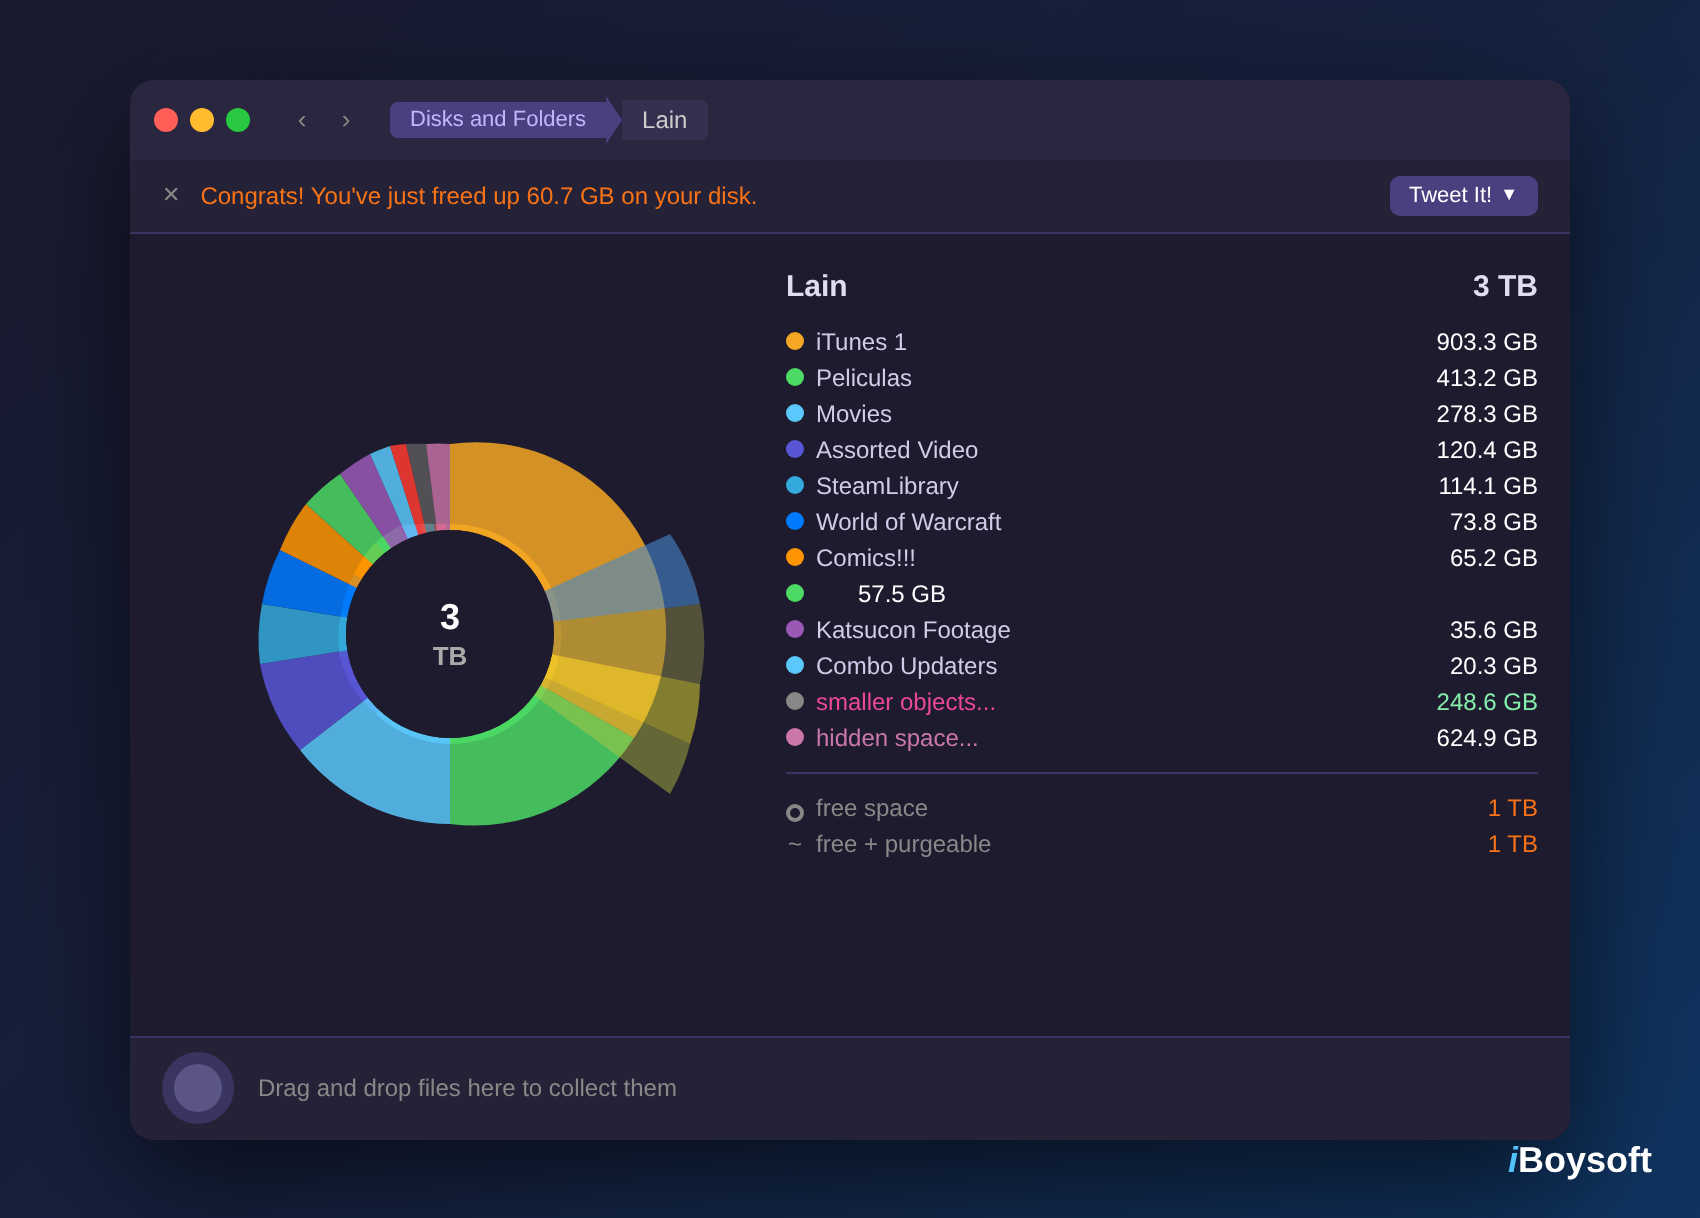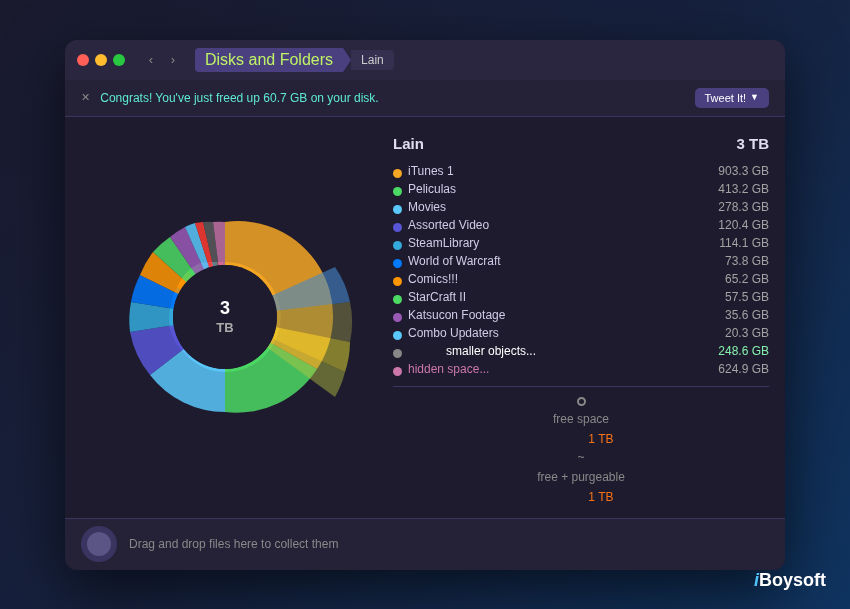--- a/index.html
+++ b/index.html
@@ -71,22 +71,22 @@
       cursor: pointer;
     }
     .breadcrumb {
       display: flex;
       align-items: center;
       gap: 0;
       margin-left: 4px;
     }
     .breadcrumb-item {
       background: #4a4080;
-      color: #bef264;
-      font-size: 16px;
+      color: #c4b5fd;
+      font-size: 11px;
       padding: 3px 10px;
       border-radius: 4px 0 0 4px;
     }
     .breadcrumb-arrow {
       width: 0;
       height: 0;
       border-top: 12px solid transparent;
       border-bottom: 12px solid transparent;
       border-left: 8px solid #4a4080;
     }
@@ -106,21 +106,21 @@
       align-items: center;
       gap: 10px;
       flex-shrink: 0;
     }
     .notif-x {
       color: #888;
       font-size: 11px;
       cursor: pointer;
     }
     .notif-text {
-      color: #5eead4;
+      color: #f97316;
       font-size: 12px;
       flex: 1;
     }
     .tweet-btn {
       background: #4a4080;
       color: #fff;
       font-size: 11px;
       padding: 4px 10px;
       border-radius: 5px;
       display: flex;
@@ -186,62 +186,60 @@
       font-size: 15px;
       font-weight: 600;
     }
     .disk-header-size {
       color: #e0ddf0;
       font-size: 15px;
       font-weight: 600;
     }
     .disk-item {
       display: flex;
-      align-items: flex-end;
+      align-items: center;
       padding: 2px 0;
       gap: 6px;
     }
     .disk-dot {
       width: 9px;
       height: 9px;
       border-radius: 50%;
       flex-shrink: 0;
     }
     .disk-item-name {
       color: #d0cce8;
       font-size: 12px;
       flex: 1;
     }
     .disk-item-name.dimmed {
-      color: #ffffff;
-      margin-left: 38px;
+      color: #ec4899;
     }
     .disk-item-name.pink {
       color: #cc77aa;
     }
     .disk-item-size {
-      color: #a3a3a3;
+      color: #ffffff;
       font-size: 12px;
       text-align: right;
       min-width: 65px;
     }
     .disk-item-size.dimmed {
       color: #86efac;
     }
     .disk-divider {
       height: 1px;
       background: #3a3560;
       margin: 8px 0;
     }
     .free-item {
       display: flex;
-      align-items: center;
+      align-items: flex-end;
       padding: 2px 0;
       gap: 6px;
-      flex-direction: column;
     }
     .free-dot {
       width: 9px;
       height: 9px;
       border-radius: 50%;
       border: 2px solid #888;
       flex-shrink: 0;
     }
     .free-tilde {
       color: #888;
@@ -450,21 +448,20 @@
               <span class="disk-item-name">World of Warcraft</span>
               <span class="disk-item-size">73.8 GB</span>
             </div>
             <div class="disk-item">
               <div class="disk-dot" style="background: rgb(255, 149, 0);"></div>
               <span class="disk-item-name">Comics!!!</span>
               <span class="disk-item-size">65.2 GB</span>
             </div>
             <div class="disk-item">
               <div class="disk-dot" style="background: rgb(76, 217, 100);"></div>
-              <span class="disk-item-name">StarCraft II</span>
               <span class="disk-item-size">57.5 GB</span>
             </div>
             <div class="disk-item">
               <div class="disk-dot" style="background: rgb(155, 89, 182);"></div>
               <span class="disk-item-name">Katsucon Footage</span>
               <span class="disk-item-size">35.6 GB</span>
             </div>
             <div class="disk-item">
               <div class="disk-dot" style="background: rgb(90, 200, 250);"></div>
               <span class="disk-item-name">Combo Updaters</span>

